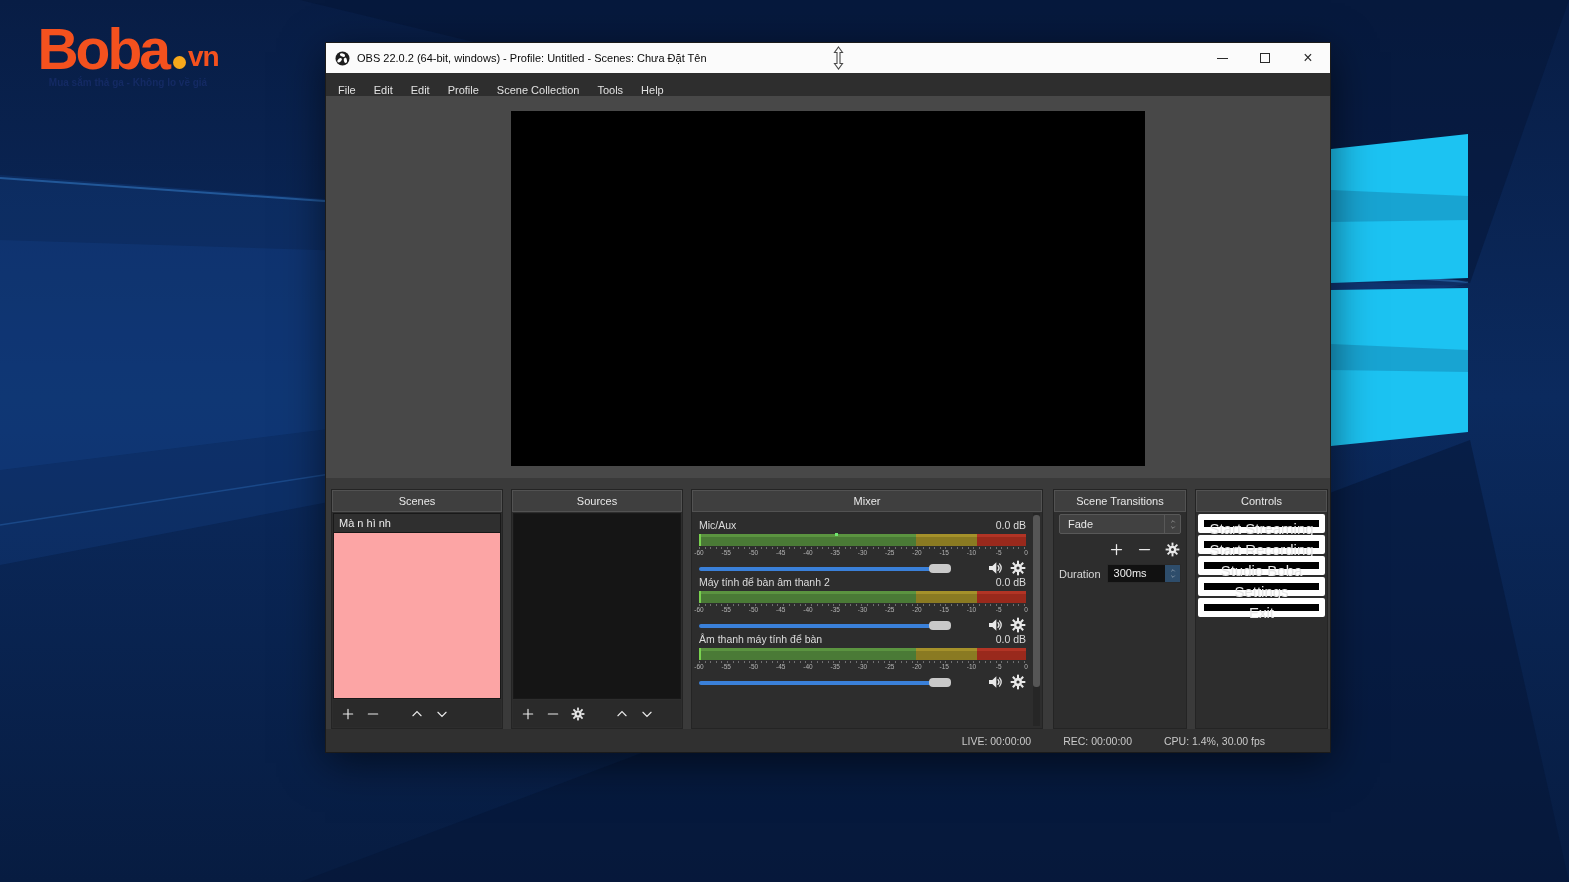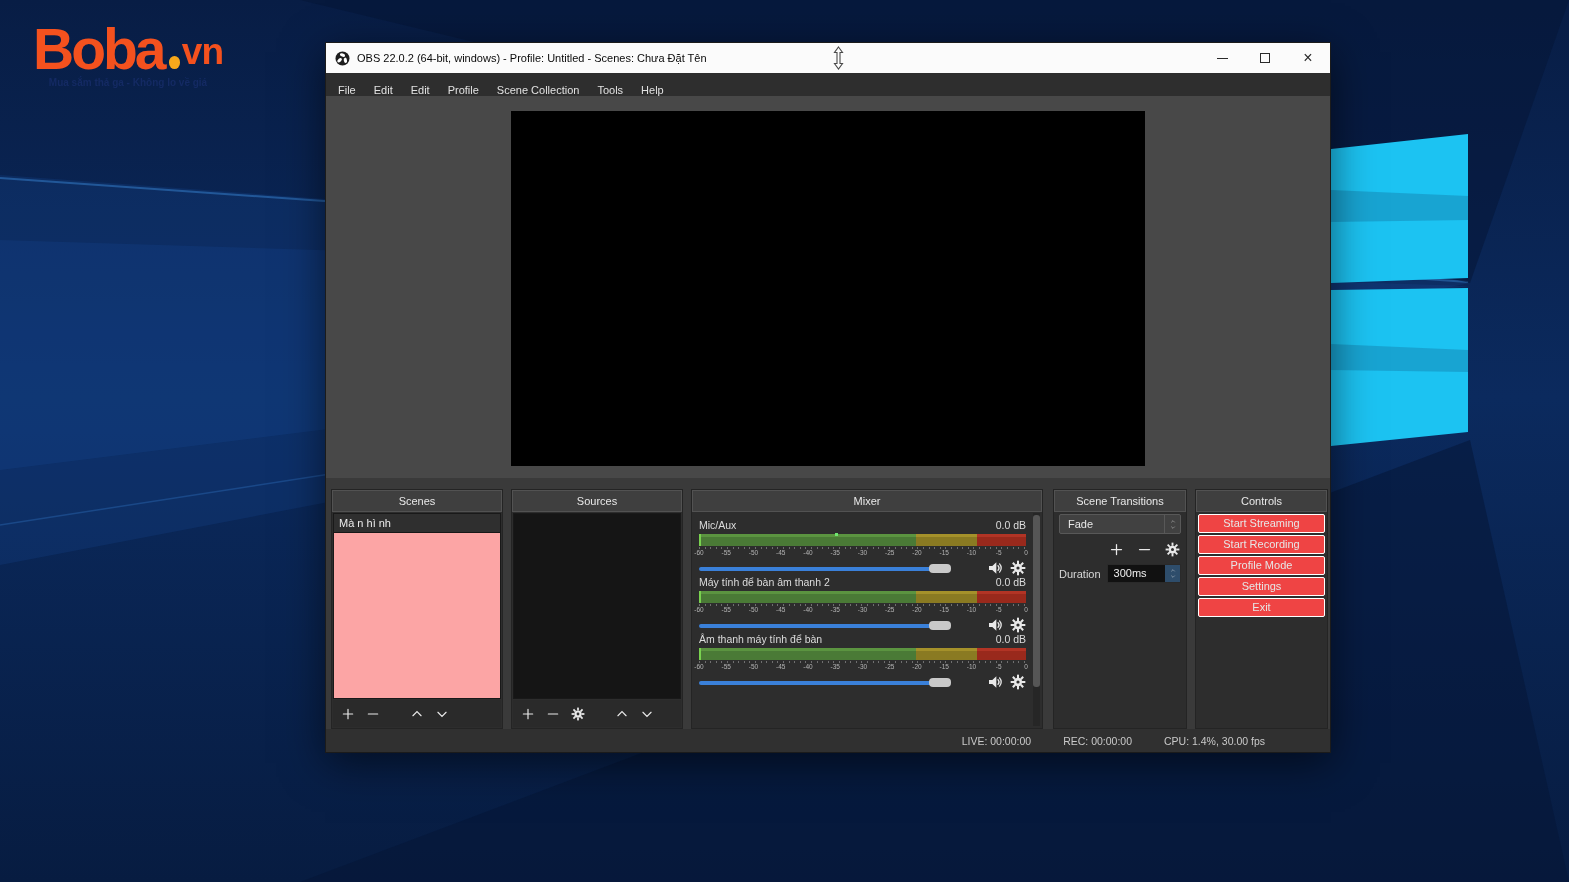--- a/index.html
+++ b/index.html
@@ -8,21 +8,21 @@
 
   
   .wallpaper { position:absolute; inset:0; }
   .wallpaper svg { display:block; width:100%; height:100%; }
 
   
   .boba { position:absolute; left:33px; top:26px; width:190px; }
   .boba-main { display:flex; align-items:flex-end; justify-content:center; }
   .boba-word { font-weight:bold; font-size:57px; line-height:0.82; color:#f4511e; letter-spacing:-3px; }
   .boba-dot { width:13px; height:13px; border-radius:50%; background:#f7a81b; margin:0 2px 4px 5px; }
-  .boba-vn { font-weight:bold; font-size:37px; color:#f4511e; letter-spacing:-1px; }
+  .boba-vn { font-weight:bold; font-size:28px; color:#f4511e; letter-spacing:-1px; }
   .boba-tagline { margin-top:4px; text-align:center; font-size:10px; font-weight:bold; color:#142a63; }
 
   
   .obs-window { position:absolute; left:325px; top:42px; width:1006px; height:711px;
                 background:#383838; border:1px solid #1b1b1b; box-shadow:0 10px 40px rgba(0,0,0,.55); }
 
   .titlebar { position:absolute; left:0; top:0; right:0; height:30px; background:#fbfbfb;
               display:flex; align-items:center; }
   .tb-icon { margin-left:9px; width:15px; height:15px; flex:0 0 auto; }
   .tb-title { margin-left:7px; font-size:11px; color:#0a0a0a; white-space:nowrap; }
@@ -98,22 +98,22 @@
   .trans-btnrow .tb-ico { width:15px; height:15px; }
   .dur-row { position:absolute; left:5px; right:5px; top:74px; height:19px; display:flex; align-items:center; }
   .dur-label { font-size:11px; color:#d8d8d8; margin-right:6px; }
   .dur-input { position:relative; flex:1; height:19px; background:#111; border:1px solid #2a2a2a;
                font-size:11px; color:#efefef; line-height:17px; padding-left:6px; }
   .dur-spin { position:absolute; right:0; top:0; bottom:0; width:15px; background:#2e4d6b;
               display:flex; flex-direction:column; align-items:center; justify-content:center; gap:1px; }
 
   
   .ctrl-buttons { position:absolute; left:2px; right:2px; top:24px; display:flex; flex-direction:column; gap:2px; }
-  .ctrl-btn { height:19px; background:#ef4444; border:1px solid #ffffff; border-radius:2px;
-              font-size:11px; color:#e6e6e6; text-align:center; line-height:17px; }
+  .ctrl-btn { height:19px; background:#000000; border:6px solid #ffffff; border-radius:2px;
+              font-size:15px; color:#e6e6e6; text-align:center; line-height:17px; }
 
   
   .statusbar { position:absolute; left:0; right:0; bottom:0; height:23px; background:#303030;
                display:flex; align-items:center; justify-content:flex-end; gap:32px; padding-right:65px; }
   .status-item { font-size:10.5px; color:#c9c9c9; }
 
   .icon-stroke { stroke:#e9e9e9; stroke-width:2; fill:none; stroke-linecap:round; }
 </style>
 </head>
 <body>
@@ -470,21 +470,21 @@
         </span>
       </div>
     </div>
   </section>
 
   <section class="panel p-controls">
     <div class="panel-header">Controls</div>
     <div class="ctrl-buttons" id="ctrl-buttons">
         <div class="ctrl-btn">Start Streaming</div>
         <div class="ctrl-btn">Start Recording</div>
-        <div class="ctrl-btn">Profile Mode</div>
+        <div class="ctrl-btn">Studio Boba</div>
         <div class="ctrl-btn">Settings</div>
         <div class="ctrl-btn">Exit</div>
       </div>
   </section>
 
   <div class="statusbar">
     <span class="status-item">LIVE: 00:00:00</span>
     <span class="status-item">REC: 00:00:00</span>
     <span class="status-item">CPU: 1.4%, 30.00 fps</span>
   </div>

